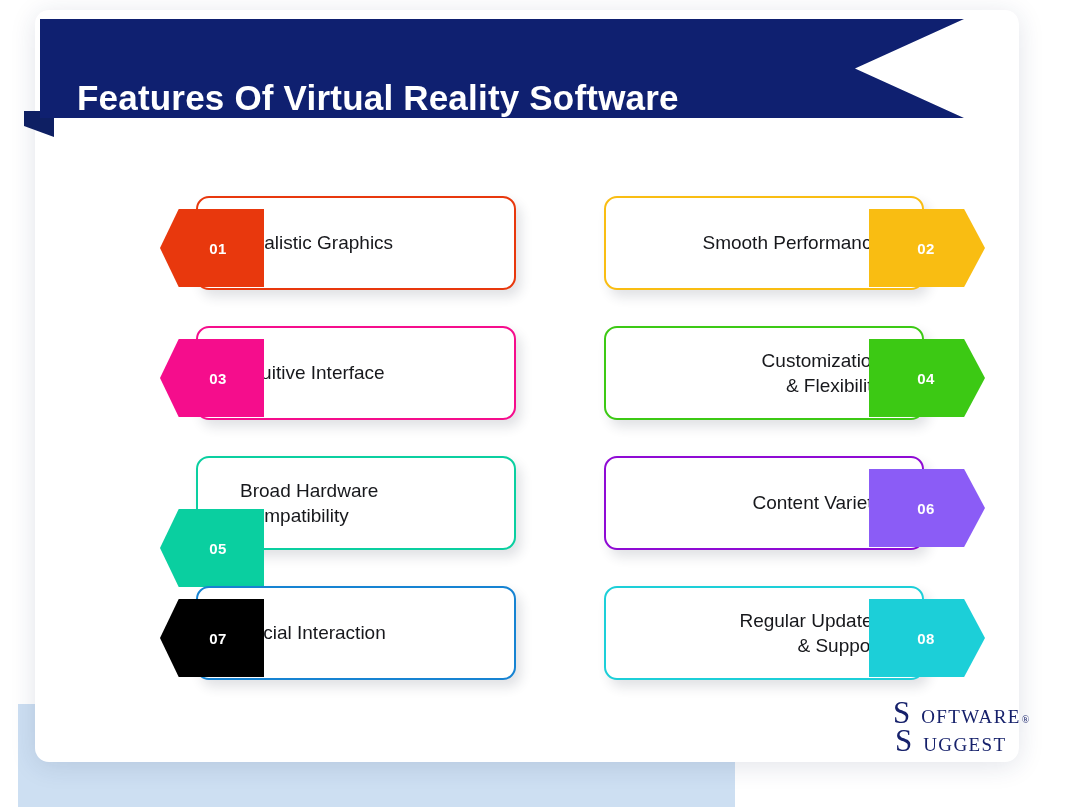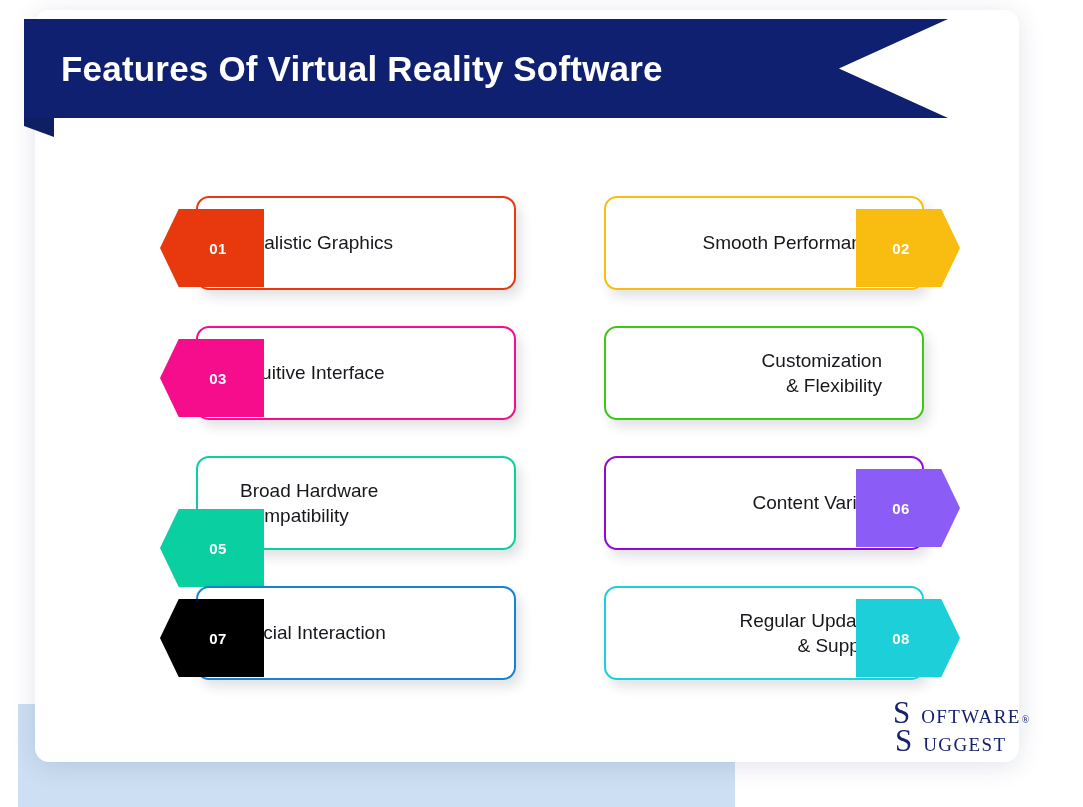--- a/index.html
+++ b/index.html
@@ -58,28 +58,28 @@
     position: absolute;
     left: 24px;
     top: 92px;
     width: 30px;
     height: 26px;
     background: #0e1f63;
     clip-path: polygon(0 0, 100% 0, 100% 100%, 0 58%);
   }
   .ribbon {
     position: absolute;
-    left: 24px;
+    left: 40px;
     top: 0px;
     width: 924px;
     height: 99px;
     background: #0f2070;
     clip-path: polygon(0 0, 100% 0, 100% 0, 88.2% 50%, 100% 100%, 0 100%);
     display: flex;
-    align-items: center;
+    align-items: flex-end;
   }
   .ribbon-title {
     color: #ffffff;
     font-size: 35px;
     font-weight: bold;
     letter-spacing: 0.2px;
     margin-left: 37px;
     white-space: nowrap;
   }
 
@@ -144,22 +144,23 @@
     display: flex;
     align-items: center;
     justify-content: center;
     filter: drop-shadow(3px 5px 7px rgba(40, 50, 70, 0.22));
   }
   .cell.left .badge {
     left: 0px;
     clip-path: polygon(18% 0%, 100% 0%, 100% 100%, 18% 100%, 0% 50%);
   }
   .cell.right .badge {
-    left: 276px;
+    left: 289px;
     clip-path: polygon(0% 0%, 82% 0%, 100% 50%, 82% 100%, 0% 100%);
+    padding-left: 12px;
   }
   .badge-num {
     color: #ffffff;
     font-size: 15px;
     font-weight: bold;
     letter-spacing: 0.5px;
   }
   .cell.left .badge-num  { margin-left: 12px; }
   .cell.right .badge-num { margin-right: 14px; }
 
@@ -238,20 +239,23 @@
       </div>
       <div class="badge" style="background: rgb(245, 13, 140);">
         <span class="badge-num">03</span>
       </div>
     </div>
     <div class="cell right">
       <div class="card" style="border-color: rgb(60, 201, 20);">
         <div class="card-label">Customization
 &amp; Flexibility</div>
       </div>
+      <div class="badge" style="background: rgb(60, 201, 20);">
+        <span class="badge-num">04</span>
+      </div>
     </div>
   </div>
 
   <div class="row">
     <div class="cell left">
       <div class="card" style="border-color: rgb(10, 207, 160);">
         <div class="card-label">Broad Hardware
 Compatibility</div>
       </div>
       <div class="badge" style="background: rgb(10, 207, 160); margin-top: 40px;">

